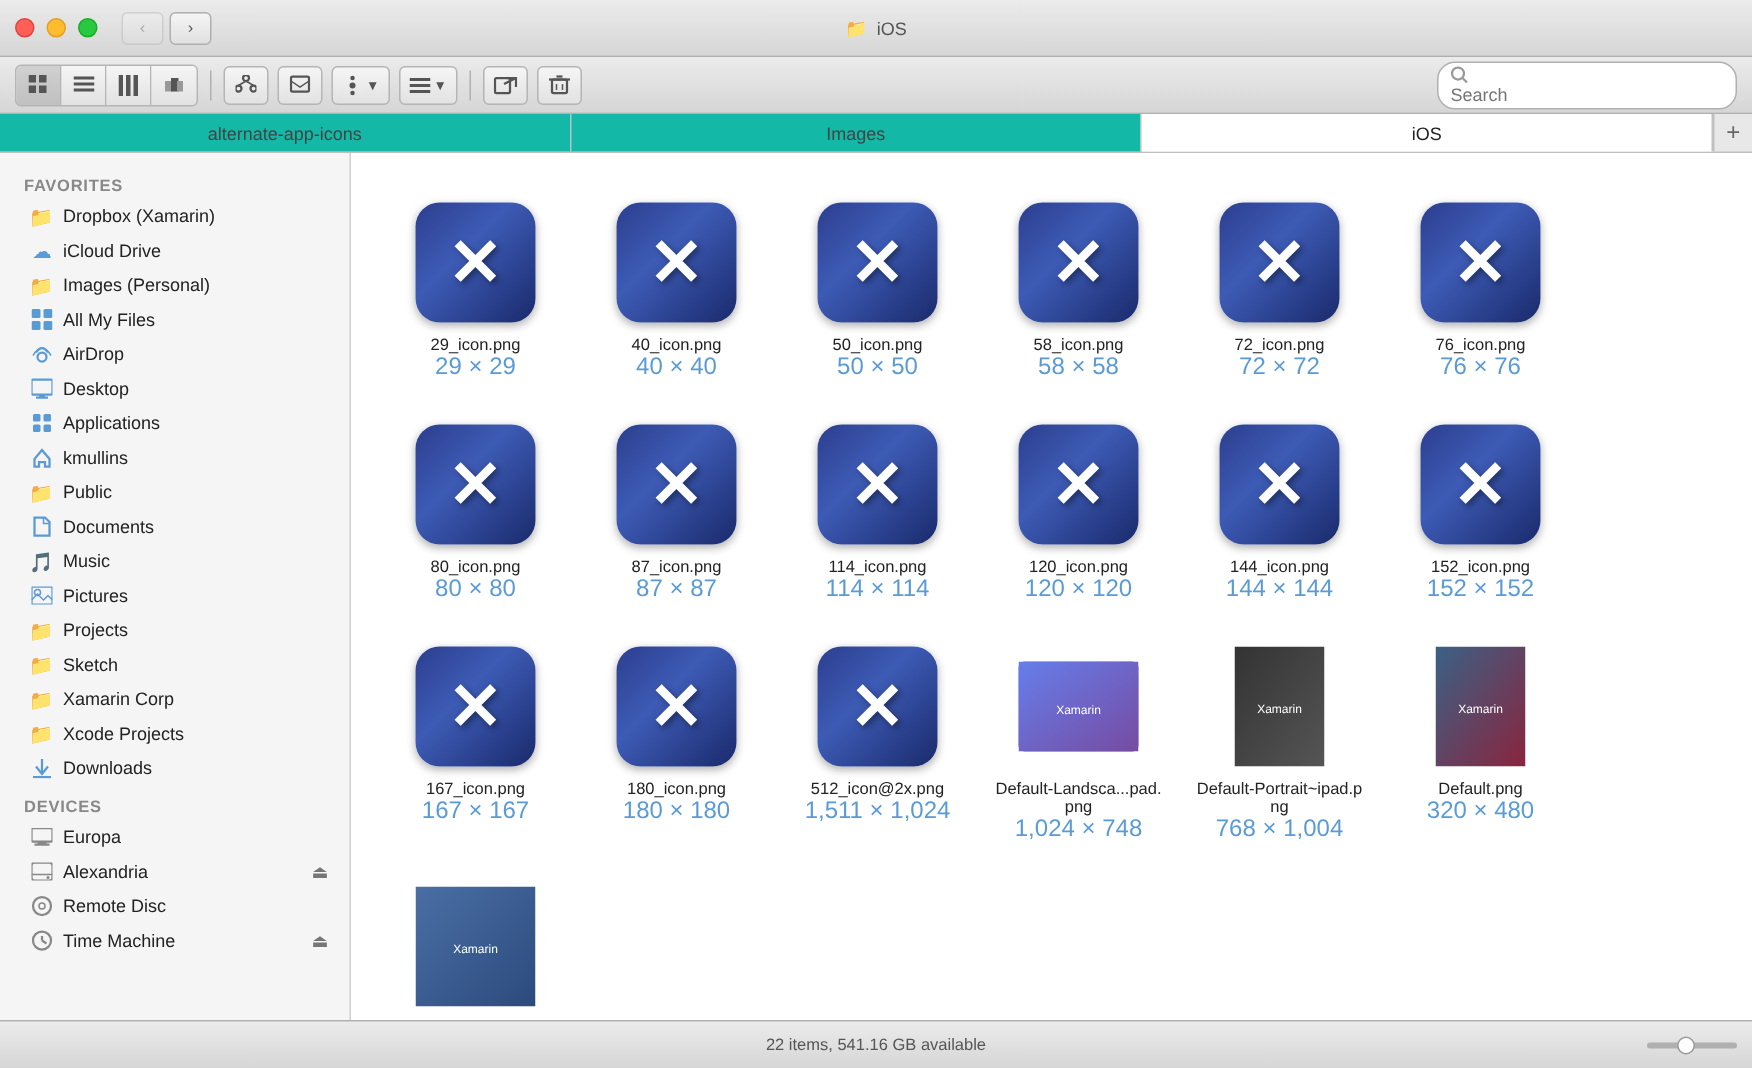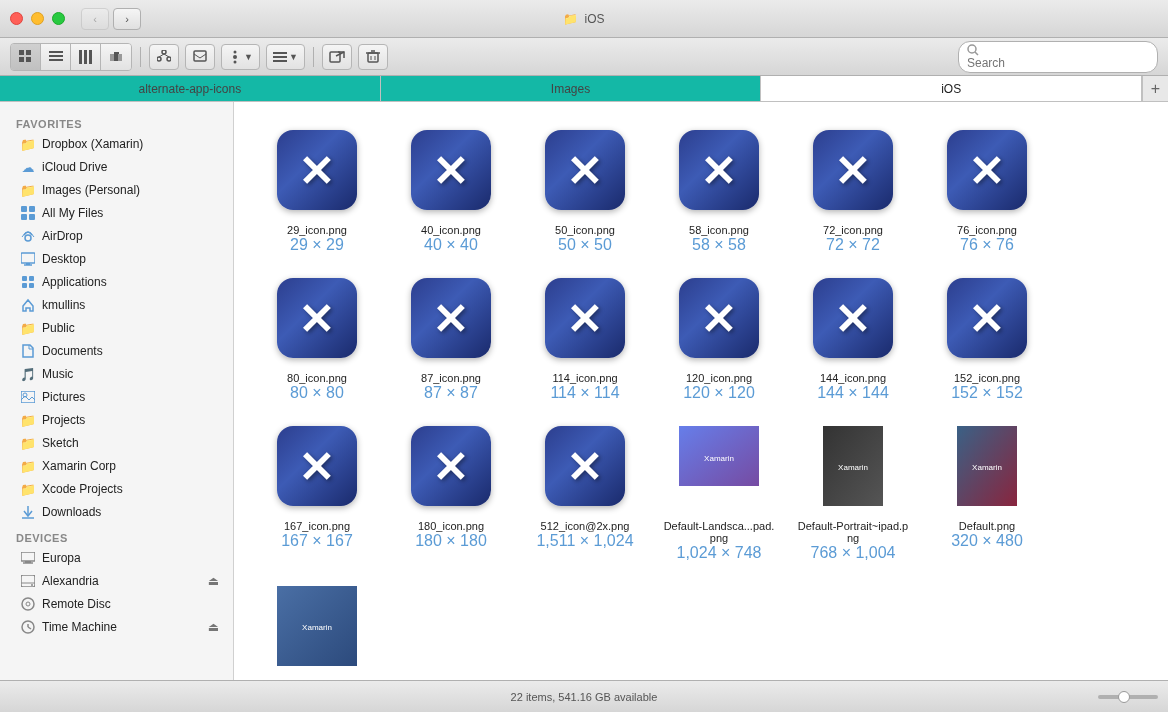--- a/index.html
+++ b/index.html
@@ -39,21 +39,21 @@
 
     
     .tabs-bar { height: 26px; background: #e8e8e8; border-bottom: 1px solid #c0c0c0; display: flex; align-items: stretch; flex-shrink: 0; position: relative; }
     .tab { flex: 1; display: flex; align-items: center; justify-content: center; font-size: 12px; color: #444; border-right: 1px solid #c0c0c0; cursor: pointer; padding: 0 8px; background: #14b8a6; }
     .tab.active { background: #ffffff; color: #222; font-weight: 500; }
     .tab-add { width: 26px; display: flex; align-items: center; justify-content: center; color: #666; cursor: pointer; font-size: 16px; border-left: 1px solid #c0c0c0; }
 
     
     .file-area { flex: 1; background: white; overflow-y: auto; padding: 16px; display: flex; flex-wrap: wrap; align-content: flex-start; gap: 0; }
     .file-item { width: 130px; display: flex; flex-direction: column; align-items: center; padding: 10px 8px; cursor: pointer; border-radius: 6px; margin: 2px; }
-    .file-item .thumb { width: 90px; height: 90px; display: flex; justify-content: center; position: relative; }
+    .file-item .thumb { width: 90px; height: 90px; display: flex; align-items: center; justify-content: center; position: relative; }
     .file-item .fname { font-size: 11px; color: #222; text-align: center; margin-top: 4px; word-break: break-all; }
     .file-item .fsize { font-size: 16px; color: #5b9bd5; text-align: center; }
 
     
     .x-icon { width: 80px; height: 80px; border-radius: 16px; background: linear-gradient(135deg, #2c3e8e 0%, #3d5bb5 40%, #1a2a6c 100%); display: flex; align-items: center; justify-content: center; position: relative; overflow: hidden; box-shadow: 0 2px 6px rgba(0,0,0,0.3); }
     .x-icon::before { content: '✕'; font-size: 44px; font-weight: 900; color: white; text-shadow: 2px 2px 4px rgba(0,0,0,0.4); font-family: Arial, sans-serif; }
     .default-landscape { width: 80px; height: 60px; background: linear-gradient(135deg, #667eea 0%, #764ba2 100%); border-radius: 4px; display: flex; align-items: center; justify-content: center; font-size: 9px; color: white; }
 
     
     .statusbar { height: 32px; background: linear-gradient(to bottom, #ebebeb, #d6d6d6); border-top: 1px solid #b0b0b0; display: flex; align-items: center; justify-content: center; font-size: 11px; color: #555; flex-shrink: 0; position: relative; }

